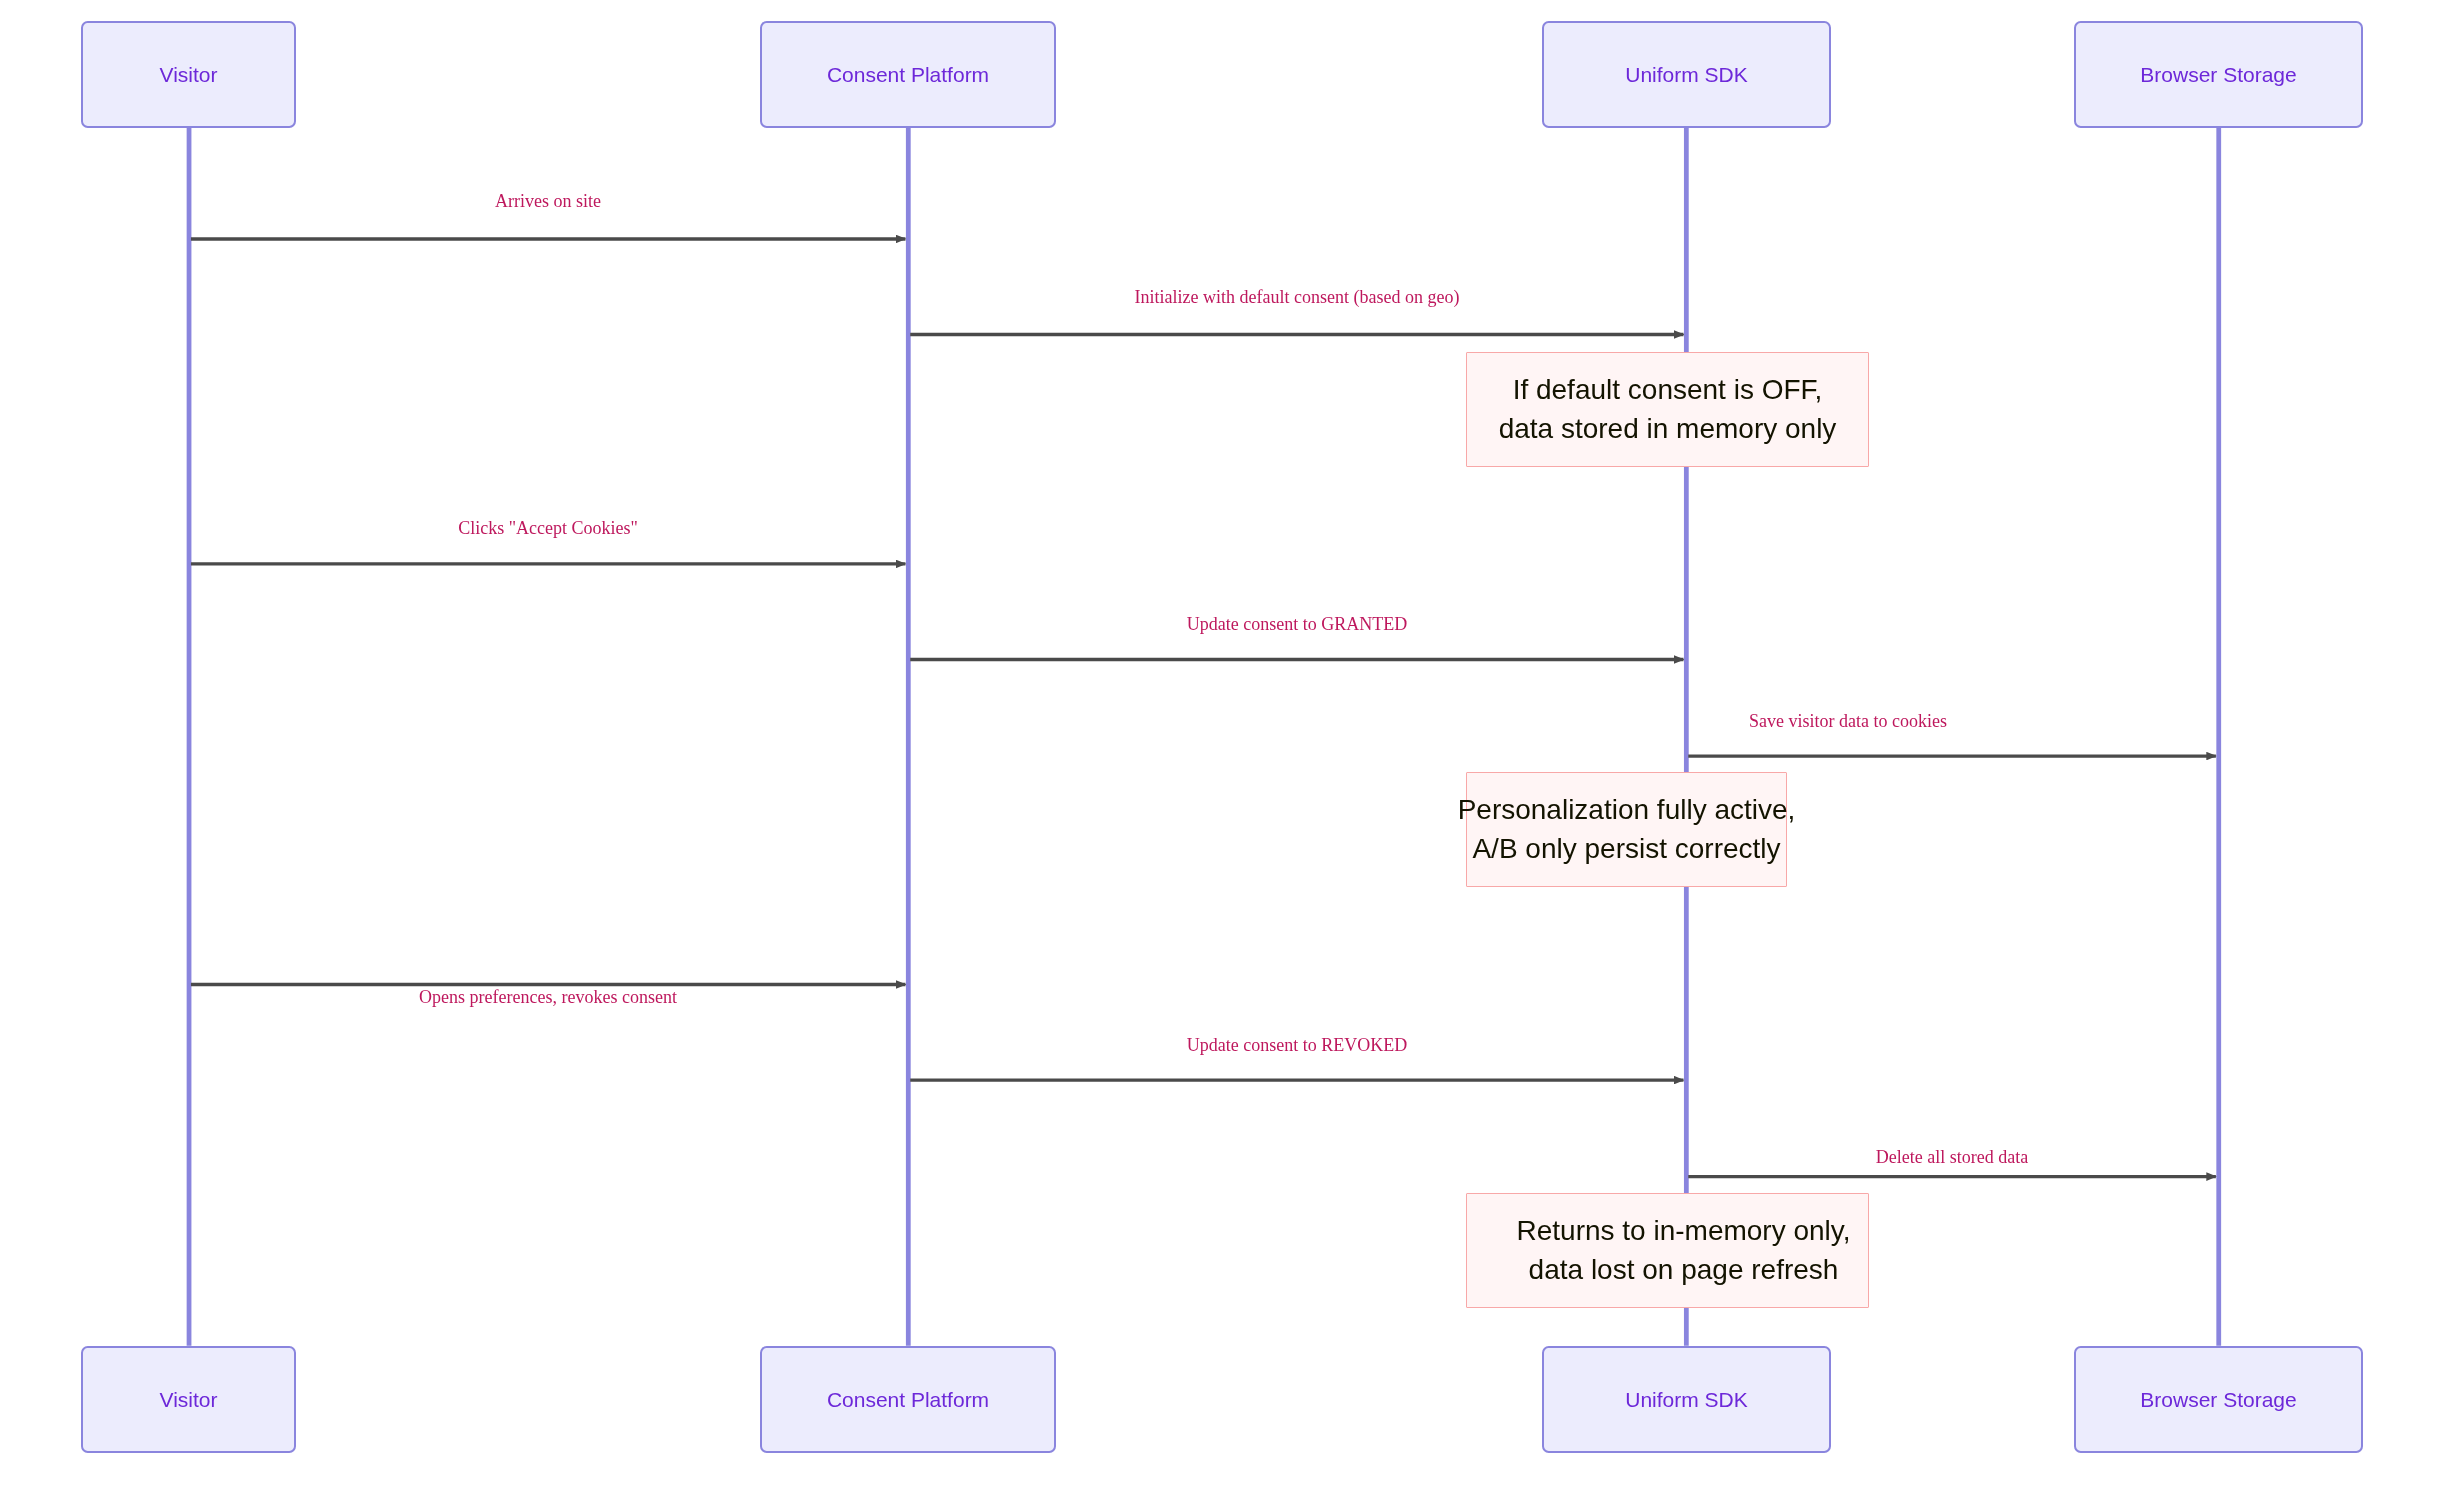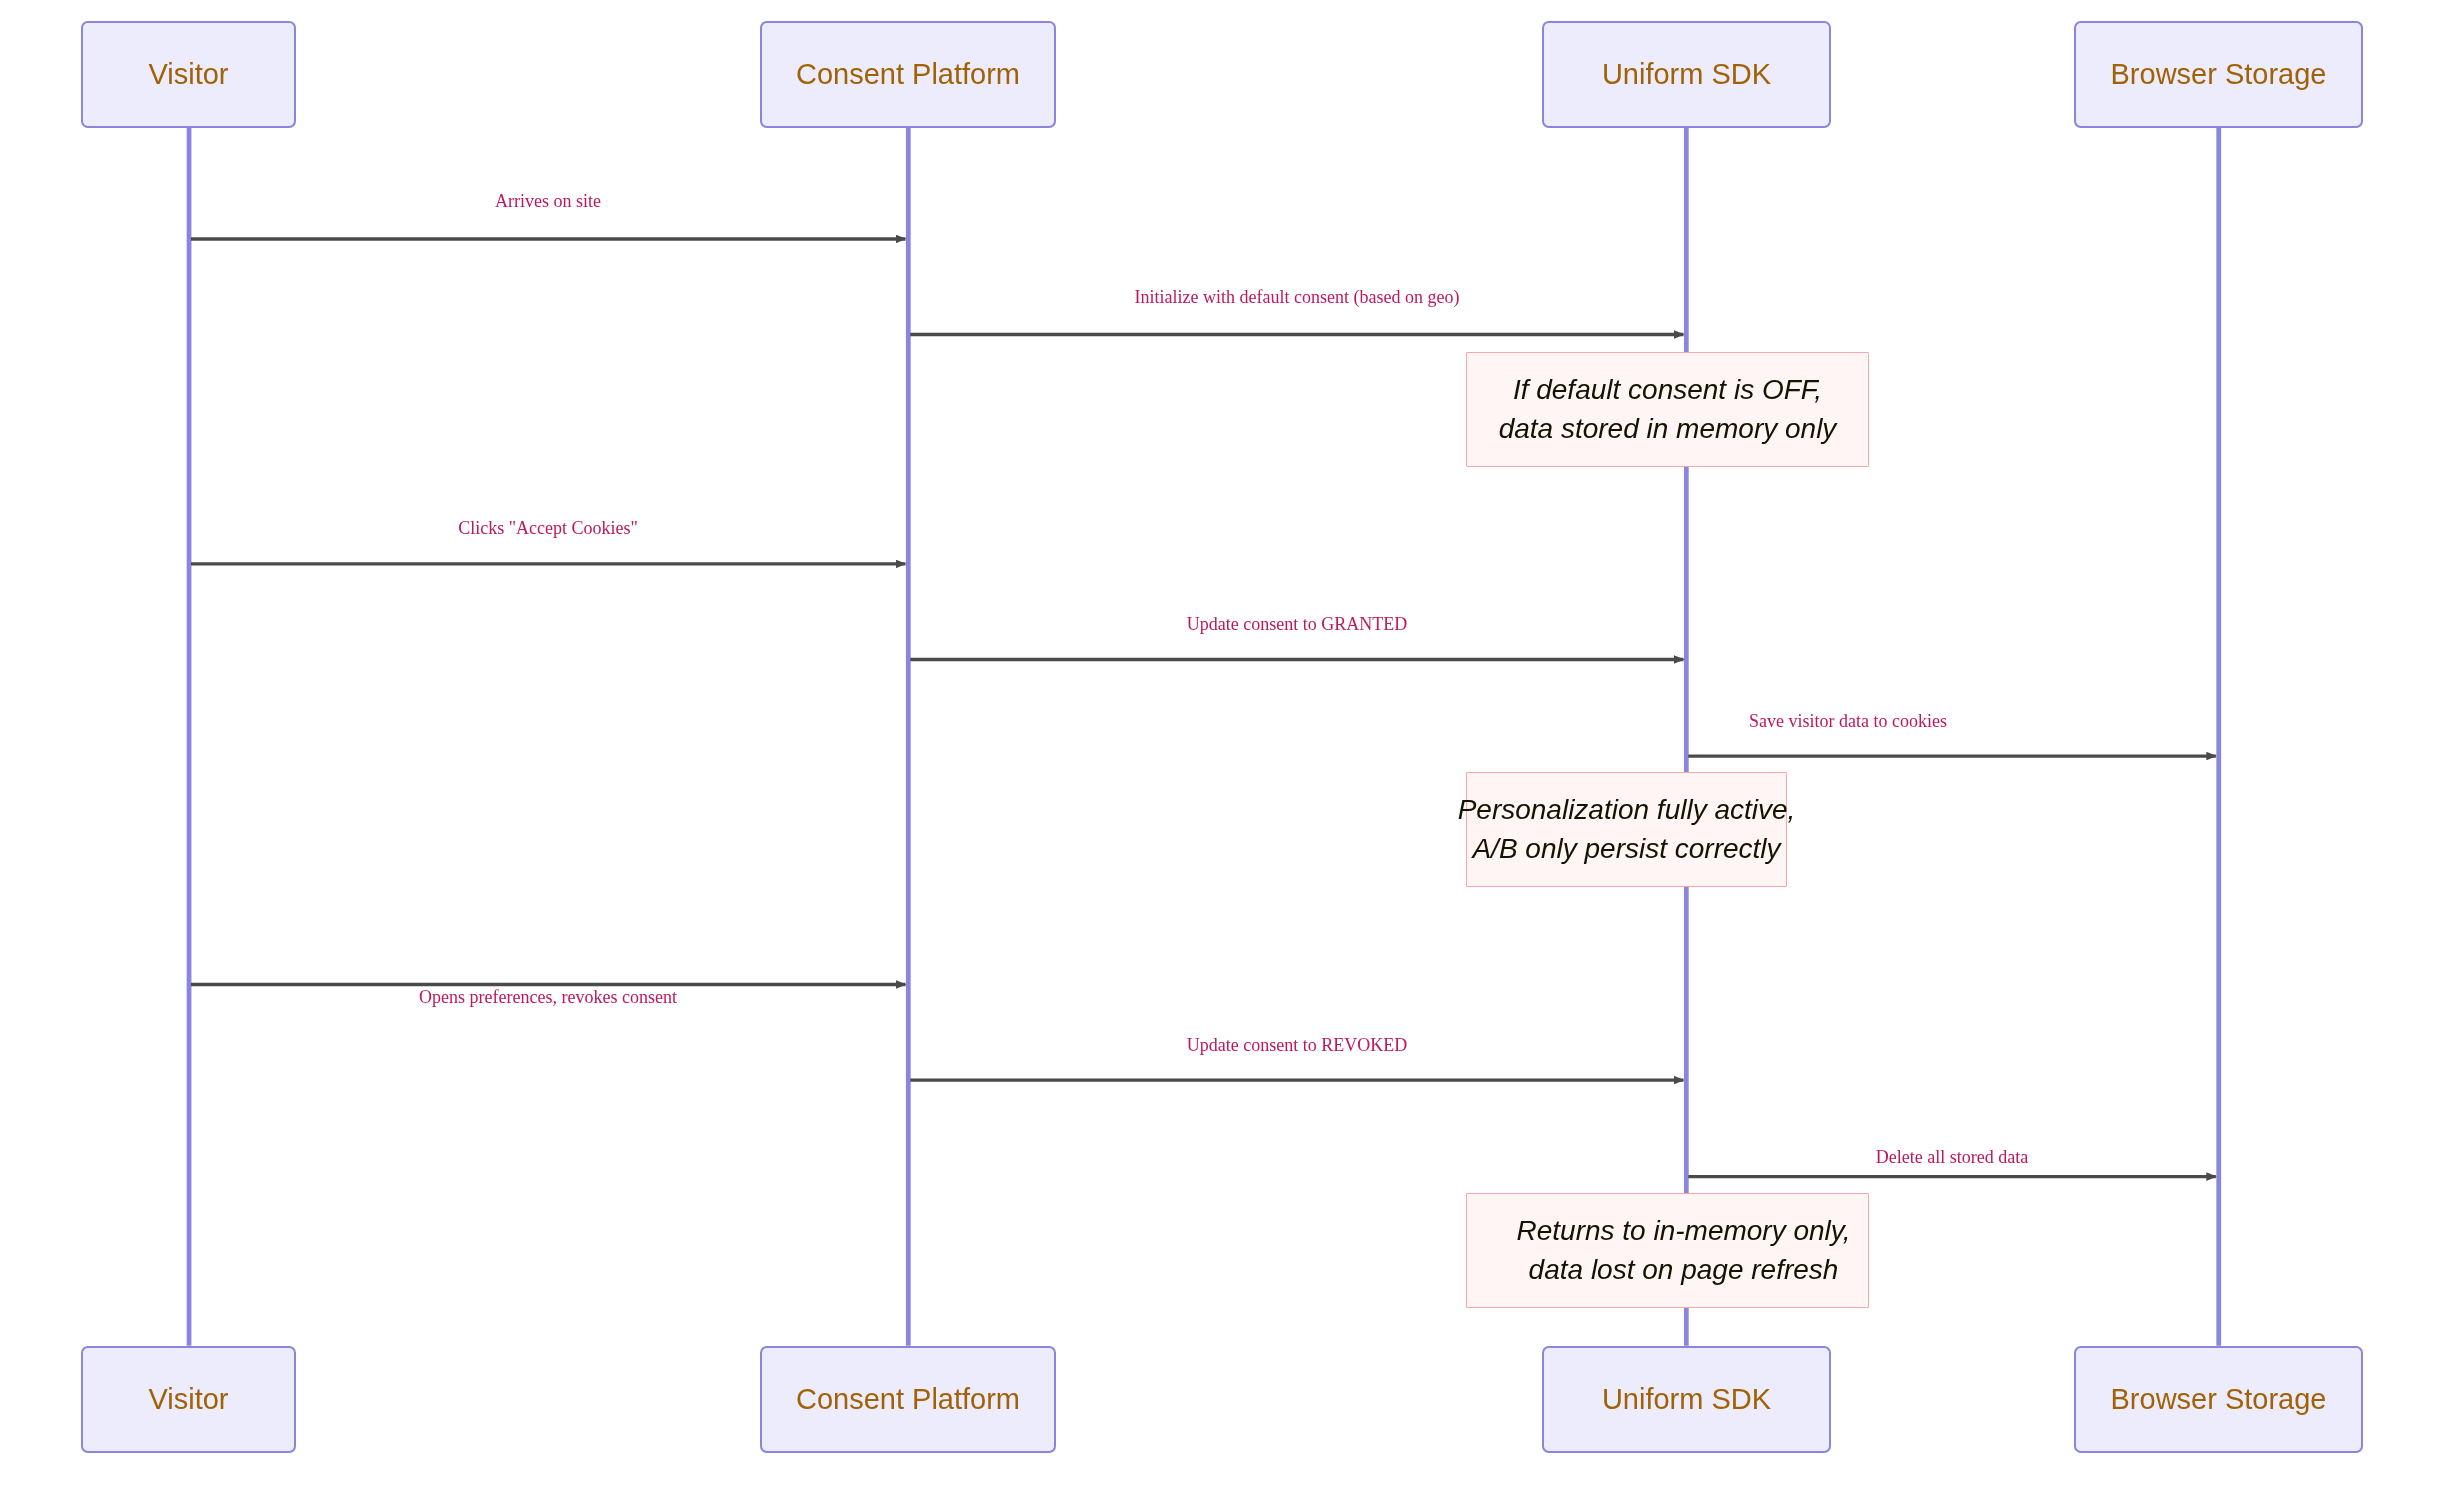--- a/index.html
+++ b/index.html
@@ -30,22 +30,22 @@
     box-sizing: border-box;
     background: #ECECFD;
     border: 2.9px solid #8A85DE;
     border-radius: 6.7px;
     display: flex;
     align-items: center;
     justify-content: center;
   }
   .actor-label {
     font-family: "Liberation Sans", sans-serif;
-    font-size: 29px;
-    color: #a16207;
+    font-size: 21px;
+    color: #6d28d9;
     line-height: 1;
     white-space: nowrap;
   }
   
   .note-box {
     position: absolute;
     box-sizing: border-box;
     background: #FFF5F5;
     border: 1.9px solid #F8A8A8;
     border-radius: 1px;
@@ -54,21 +54,20 @@
     align-items: center;
     justify-content: center;
   }
   .note-line {
     font-family: "Liberation Sans", sans-serif;
     font-size: 28px;
     color: #131300;
     line-height: 1.38;
     white-space: nowrap;
     text-align: center;
-    font-style: italic;
   }
   
   .msg-label {
     position: absolute;
     font-family: Liberation Serif, serif;
     font-size: 18px;
     color: #be185d;
     line-height: 1;
     white-space: nowrap;
     transform: translate(-50%, -50%);

